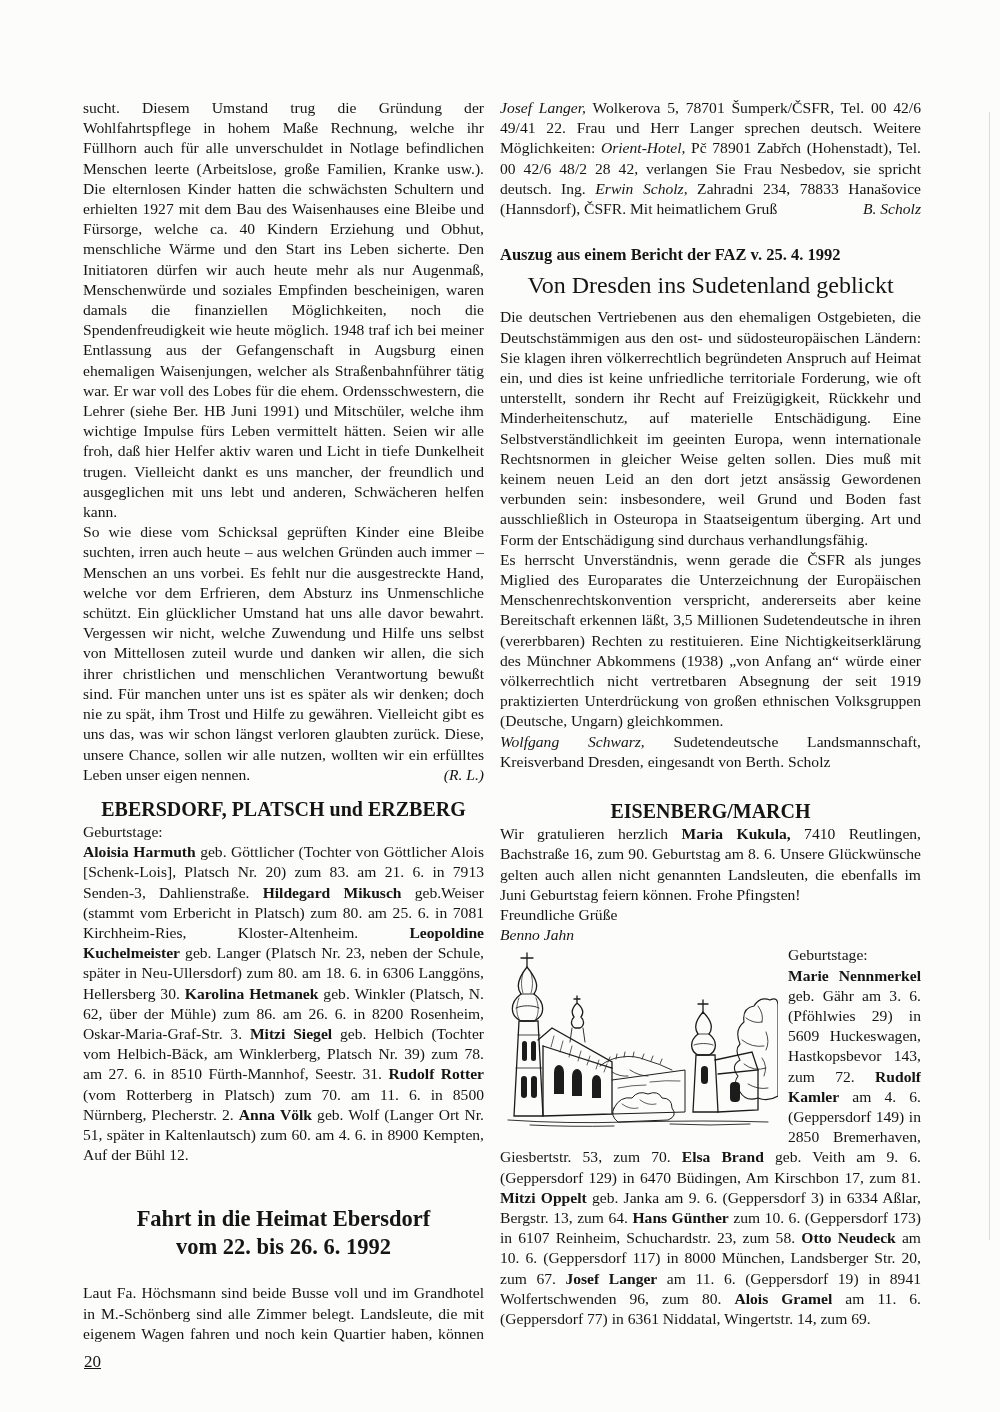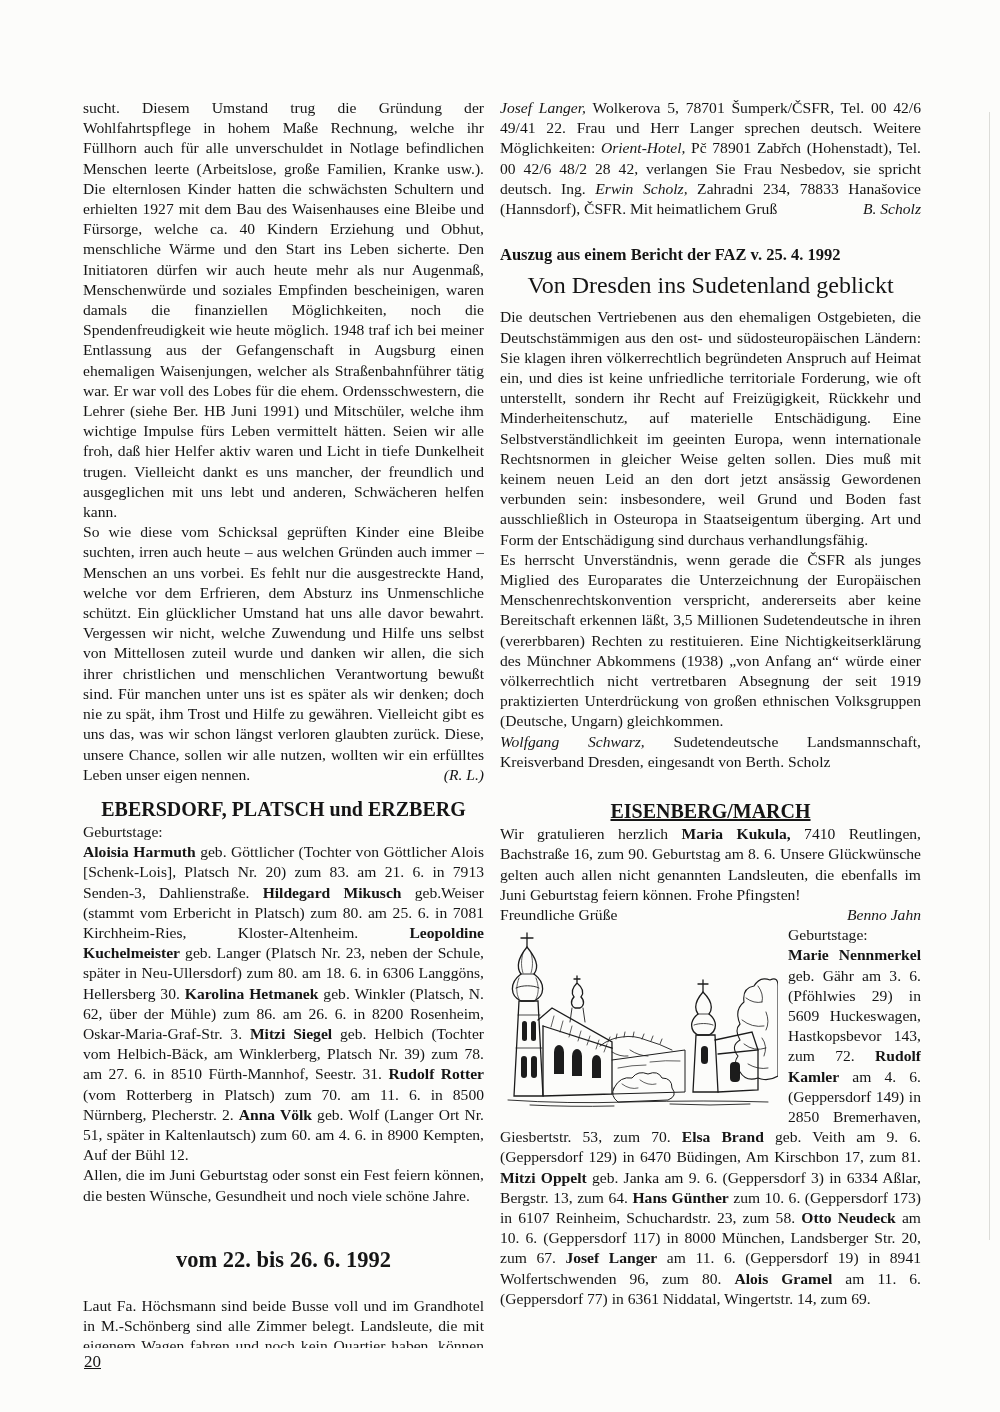--- a/index.html
+++ b/index.html
@@ -24,22 +24,22 @@
   }
   .h-big{
     font-weight:bold;font-size:22.5px;text-align:center;line-height:28px;
     margin:40px 0 22px 0;
   }
   .h-big-right{
     font-weight:normal;font-size:24px;text-align:center;line-height:28px;
     margin:6px 0 8px 0;
   }
   .kicker{font-weight:bold;font-size:16.5px;text-align:left;margin:26px 0 4px 0;}
-  .gap-top{margin-top:28px;text-decoration:underline;}
-  .signature-line{display:flex;justify-content:space-between;}
+  .gap-top{margin-top:28px;}
+  .signature-line{display:flex;justify-content:space-between;flex-direction:column;}
   .signature-line .right{font-style:italic;}
   .illustration{float:left;margin:3px 10px 2px 0;}
   .page-number{position:absolute;left:84px;top:1352px;font-size:17px;text-decoration:underline;}
   .scan-line{position:absolute;left:989px;top:112px;width:1px;height:1128px;background:#dcdcd8;}
   .b{font-weight:bold;}
   .i{font-style:italic;}
 </style>
 </head>
 <body>
 
@@ -47,23 +47,23 @@
 
   <div class="columns">
 
     <div class="col col-left">
       <p>sucht. Diesem Umstand trug die Gründung der Wohlfahrtspflege in hohem Maße Rechnung, welche ihr Füllhorn auch für alle unverschuldet in Notlage befindlichen Menschen leerte (Arbeitslose, große Familien, Kranke usw.). Die elternlosen Kinder hatten die schwächsten Schultern und erhielten 1927 mit dem Bau des Waisenhauses eine Bleibe und Fürsorge, welche ca. 40 Kindern Erziehung und Obhut, menschliche Wärme und den Start ins Leben sicherte. Den Initiatoren dürfen wir auch heute mehr als nur Augenmaß, Menschenwürde und soziales Empfinden bescheinigen, waren damals die finanziellen Möglichkeiten, noch die Spendenfreudigkeit wie heute möglich. 1948 traf ich bei meiner Entlassung aus der Gefangenschaft in Augsburg einen ehemaligen Waisenjungen, welcher als Straßenbahnführer tätig war. Er war voll des Lobes für die ehem. Ordensschwestern, die Lehrer (siehe Ber. HB Juni 1991) und Mitschüler, welche ihm wichtige Impulse fürs Leben vermittelt hätten. Seien wir alle froh, daß hier Helfer aktiv waren und Licht in tiefe Dunkelheit trugen. Vielleicht dankt es uns mancher, der freundlich und ausgeglichen mit uns lebt und anderen, Schwächeren helfen kann.</p>
       <p><span>So wie diese vom Schicksal geprüften Kinder eine Bleibe suchten, irren auch heute – aus welchen Gründen auch immer – Menschen an uns vorbei. Es fehlt nur die ausgestreckte Hand, welche vor dem Erfrieren, dem Absturz ins Unmenschliche schützt. Ein glücklicher Umstand hat uns alle davor bewahrt. Vergessen wir nicht, welche Zuwendung und Hilfe uns selbst von Mittellosen zuteil wurde und danken wir allen, die sich ihrer christlichen und menschlichen Verantwortung bewußt sind. Für manchen unter uns ist es später als wir denken; doch nie zu spät, ihm Trost und Hilfe zu gewähren. Vielleicht gibt es uns das, was wir schon längst verloren glaubten zurück. Diese, unsere Chance, sollen wir alle nutzen, wollten wir ein erfülltes Leben unser eigen nennen.</span><span class="sig">(R. L.)</span></p>
 
       <div class="h-small">EBERSDORF, PLATSCH und ERZBERG</div>
       <p style="text-align:left;">Geburtstage:</p>
       <p><span class="b">Aloisia Harmuth</span><span> geb. Göttlicher (Tochter von Göttlicher Alois [Schenk-Lois], Platsch Nr. 20) zum 83. am 21. 6. in 7913 Senden-3, Dahlienstraße. </span><span class="b">Hildegard Mikusch</span><span> geb.Weiser (stammt vom Erbericht in Platsch) zum 80. am 25. 6. in 7081 Kirchheim-Ries, Kloster-Altenheim. </span><span class="b">Leopoldine Kuchelmeister</span><span> geb. Langer (Platsch Nr. 23, neben der Schule, später in Neu-Ullersdorf) zum 80. am 18. 6. in 6306 Langgöns, Hellersberg 30. </span><span class="b">Karolina Hetmanek</span><span> geb. Winkler (Platsch, N. 62, über der Mühle) zum 86. am 26. 6. in 8200 Rosenheim, Oskar-Maria-Graf-Str. 3. </span><span class="b">Mitzi Siegel</span><span> geb. Helbich (Tochter vom Helbich-Bäck, am Winklerberg, Platsch Nr. 39) zum 78. am 27. 6. in 8510 Fürth-Mannhof, Seestr. 31. </span><span class="b">Rudolf Rotter</span><span> (vom Rotterberg in Platsch) zum 70. am 11. 6. in 8500 Nürnberg, Plecherstr. 2. </span><span class="b">Anna Völk</span><span> geb. Wolf (Langer Ort Nr. 51, später in Kaltenlautsch) zum 60. am 4. 6. in 8900 Kempten, Auf der Bühl 12.</span></p>
-      <p>Allen, die im Juni Geburtstag oder sonst ein Fest feiern können, die besten Wünsche, Gesundheit und noch viele schöne Jahre.</p>
 
       <div class="h-big">
+        <div>Fahrt in die Heimat Ebersdorf</div>
         <div>vom 22. bis 26. 6. 1992</div>
       </div>
       <p>Laut Fa. Höchsmann sind beide Busse voll und im Grandhotel in M.-Schönberg sind alle Zimmer belegt. Landsleute, die mit eigenem Wagen fahren und noch kein Quartier haben, können sich wenden an:</p>
 
     </div>
 
     <div class="col col-right">
       <p><span><span class="i">Josef Langer,</span><span> Wolkerova 5, 78701 Šumperk/ČSFR, Tel. 00 42/6 49/41 22. Frau und Herr Langer sprechen deutsch. Weitere Möglichkeiten: </span><span class="i">Orient-Hotel,</span><span> Pč 78901 Zabřch (Hohenstadt), Tel. 00 42/6 48/2 28 42, verlangen Sie Frau Nesbedov, sie spricht deutsch. Ing. </span><span class="i">Erwin Scholz,</span><span> Zahradni 234, 78833 Hanašovice (Hannsdorf), ČSFR. Mit heimatlichem Gruß</span></span><span class="sig">B. Scholz</span></p>
 
       <div class="kicker">Auszug aus einem Bericht der FAZ v. 25. 4. 1992</div>

